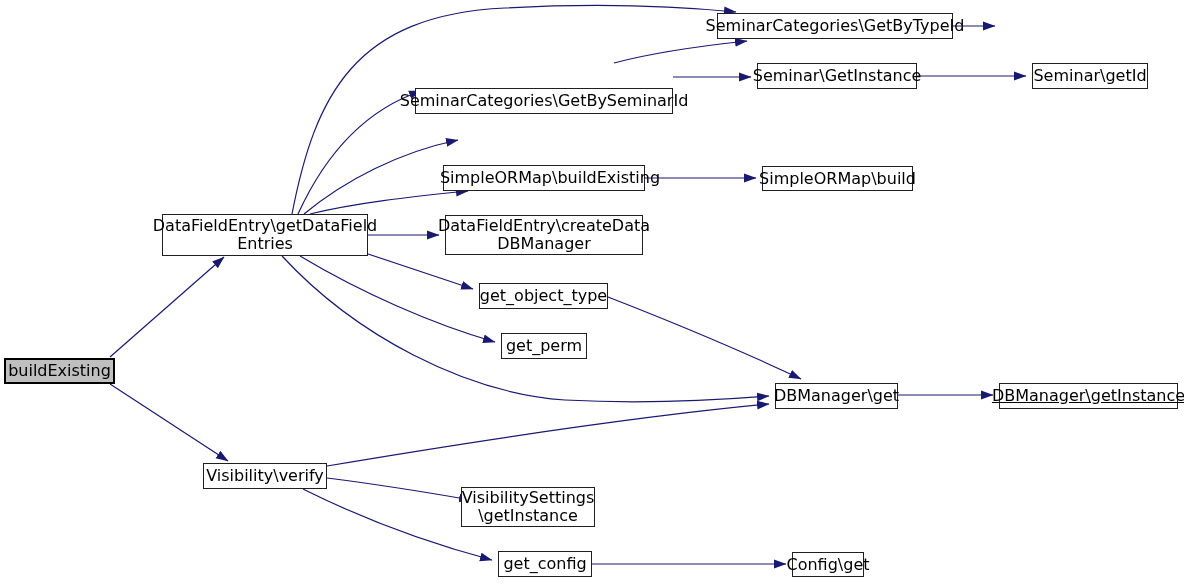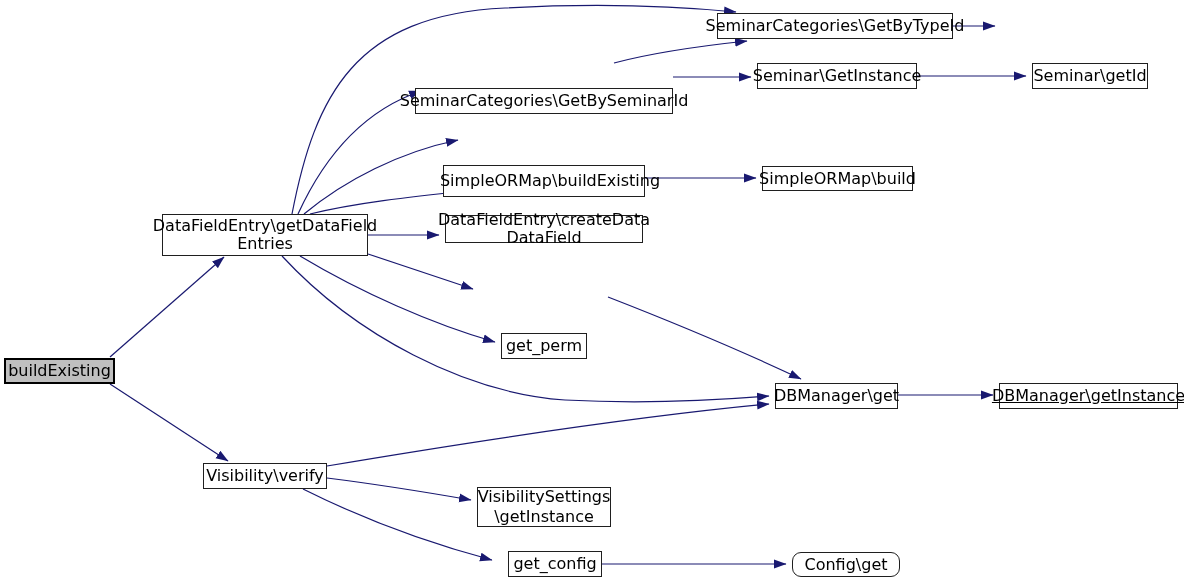--- a/index.html
+++ b/index.html
@@ -99,42 +99,45 @@
     </div>
     <div class="node" style="left: 717px; top: 13px; width: 236px; height: 26px;">
       <span class="node-line">SeminarCategories\GetByTypeId</span>
     </div>
     <div class="node" style="left: 757px; top: 63px; width: 160px; height: 26px;">
       <span class="node-line">Seminar\GetInstance</span>
     </div>
     <div class="node" style="left: 1032px; top: 63px; width: 116px; height: 26px;">
       <span class="node-line">Seminar\getId</span>
     </div>
-    <div class="node" style="left: 443px; top: 165px; width: 202px; height: 32px; padding-left: 12px;">
+    <div class="node" style="left: 443px; top: 165px; width: 202px; height: 26px; padding-left: 12px;">
       <span class="node-line">SimpleORMap\buildExisting</span>
     </div>
     <div class="node" style="left: 762px; top: 166px; width: 151px; height: 25px;">
       <span class="node-line">SimpleORMap\build</span>
     </div>
-    <div class="node" style="left: 445px; top: 215px; width: 198px; height: 28px;">
+    <div class="node" style="left: 445px; top: 215px; width: 198px; height: 40px;">
       <span class="node-line">DataFieldEntry\createData</span>
-      <span class="node-line">DataField</span>
+      <span class="node-line">DBManager</span>
+    </div>
+    <div class="node" style="left: 479px; top: 283px; width: 129px; height: 26px;">
+      <span class="node-line">get_object_type</span>
     </div>
     <div class="node" style="left: 501px; top: 333px; width: 86px; height: 26px;">
       <span class="node-line">get_perm</span>
     </div>
     <div class="node" style="left: 775px; top: 383px; width: 123px; height: 26px;">
       <span class="node-line">DBManager\get</span>
     </div>
     <div class="node" style="left: 999px; top: 383px; width: 179px; height: 26px; text-decoration: underline;">
       <span class="node-line">DBManager\getInstance</span>
     </div>
-    <div class="node" style="left: 477px; top: 487px; width: 134px; height: 40px; justify-content: space-between;">
+    <div class="node" style="left: 461px; top: 487px; width: 134px; height: 40px;">
       <span class="node-line">VisibilitySettings</span>
       <span class="node-line">\getInstance</span>
     </div>
-    <div class="node" style="left: 498px; top: 551px; width: 94px; height: 26px; margin-left: 10px;">
+    <div class="node" style="left: 498px; top: 551px; width: 94px; height: 26px;">
       <span class="node-line">get_config</span>
     </div>
-    <div class="node" style="left: 792px; top: 552px; width: 108px; height: 25px; border-radius: 9px;">
+    <div class="node" style="left: 792px; top: 552px; width: 72px; height: 25px;">
       <span class="node-line">Config\get</span>
     </div>
   </div>
 
 </body></html>

